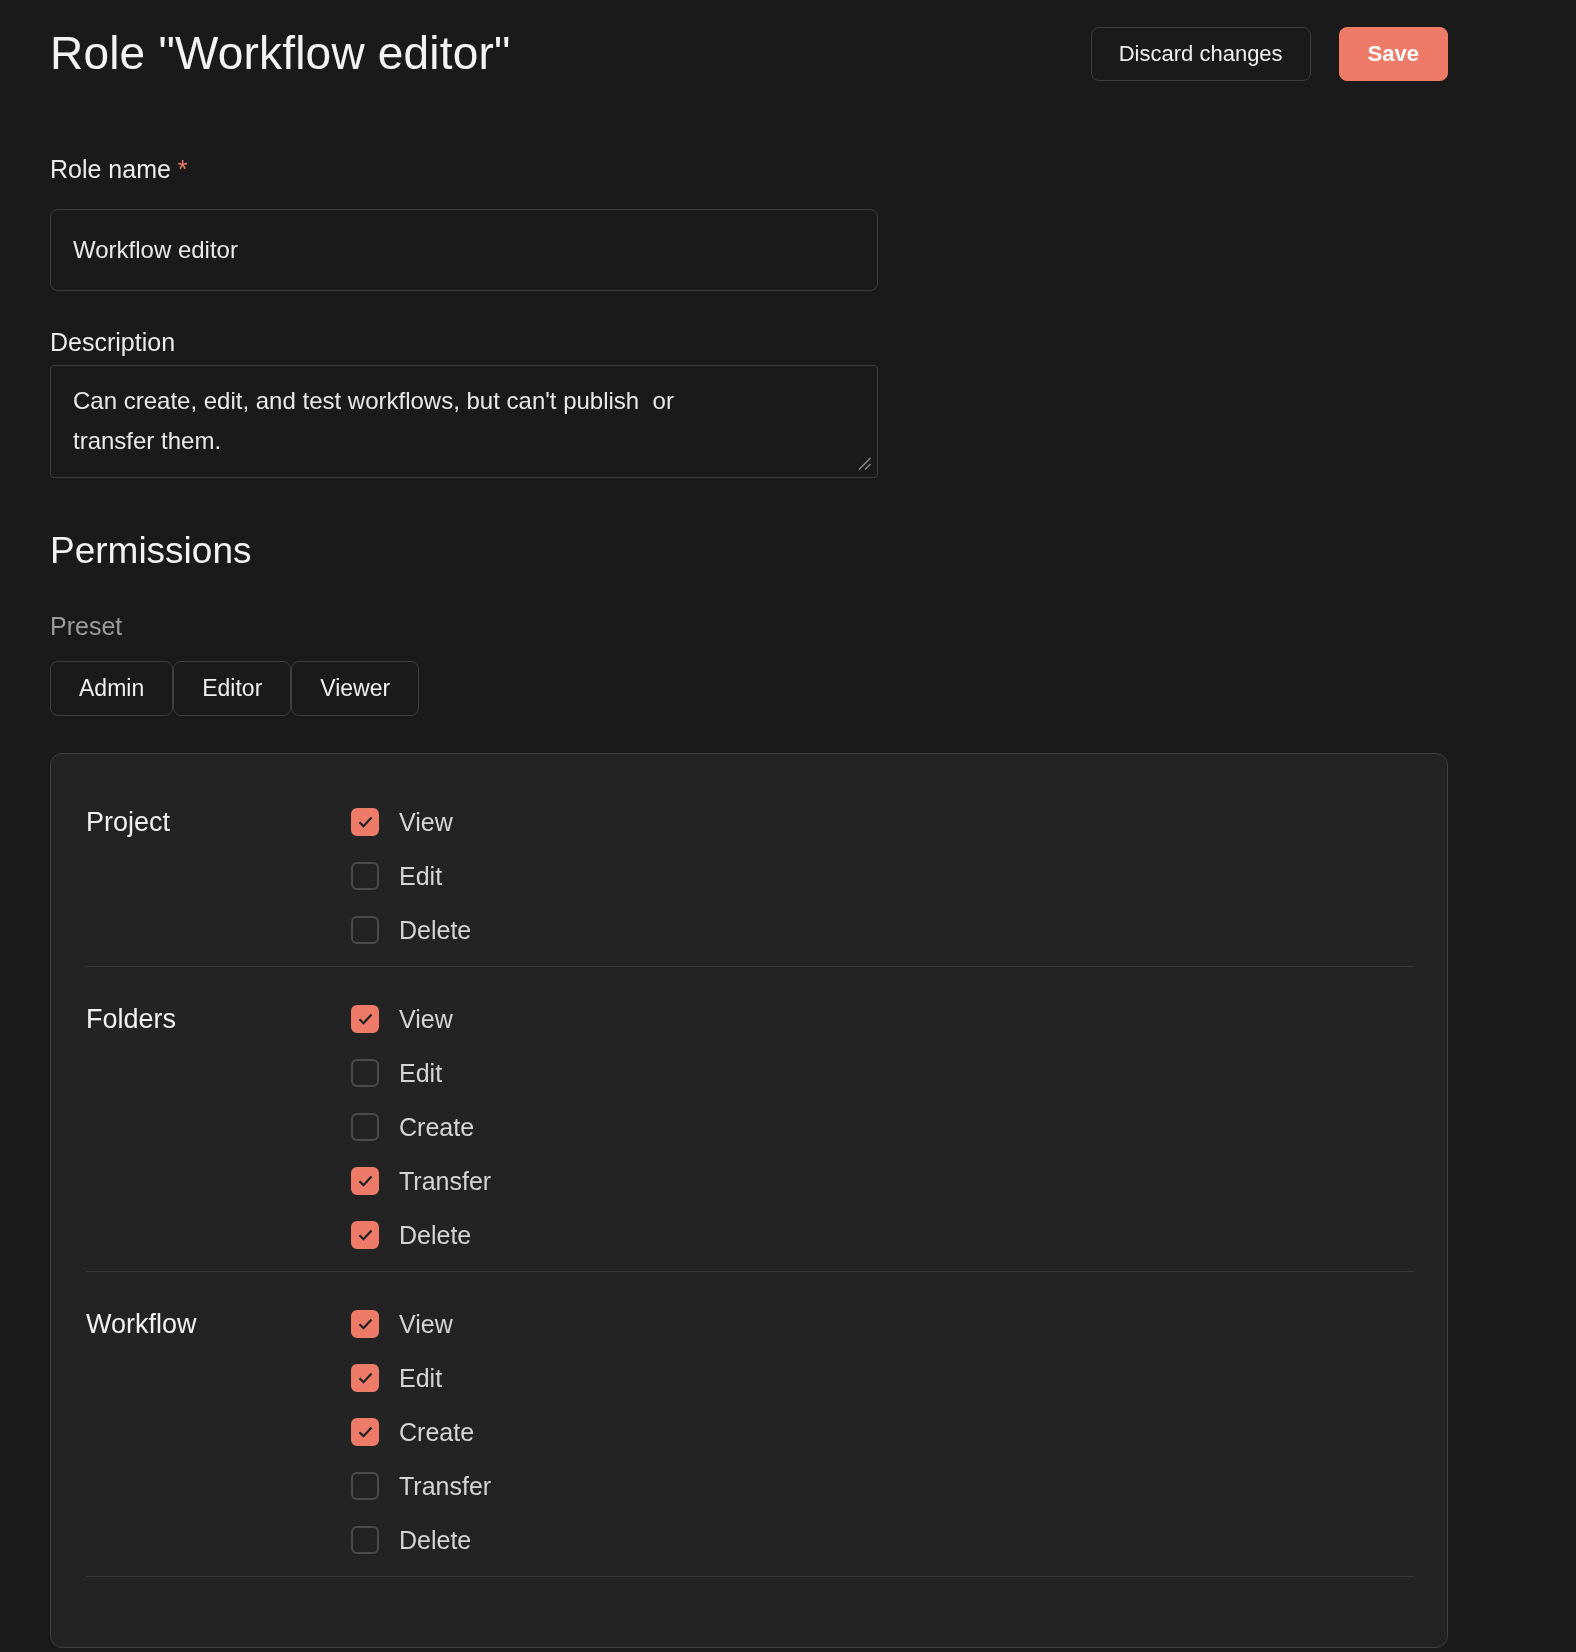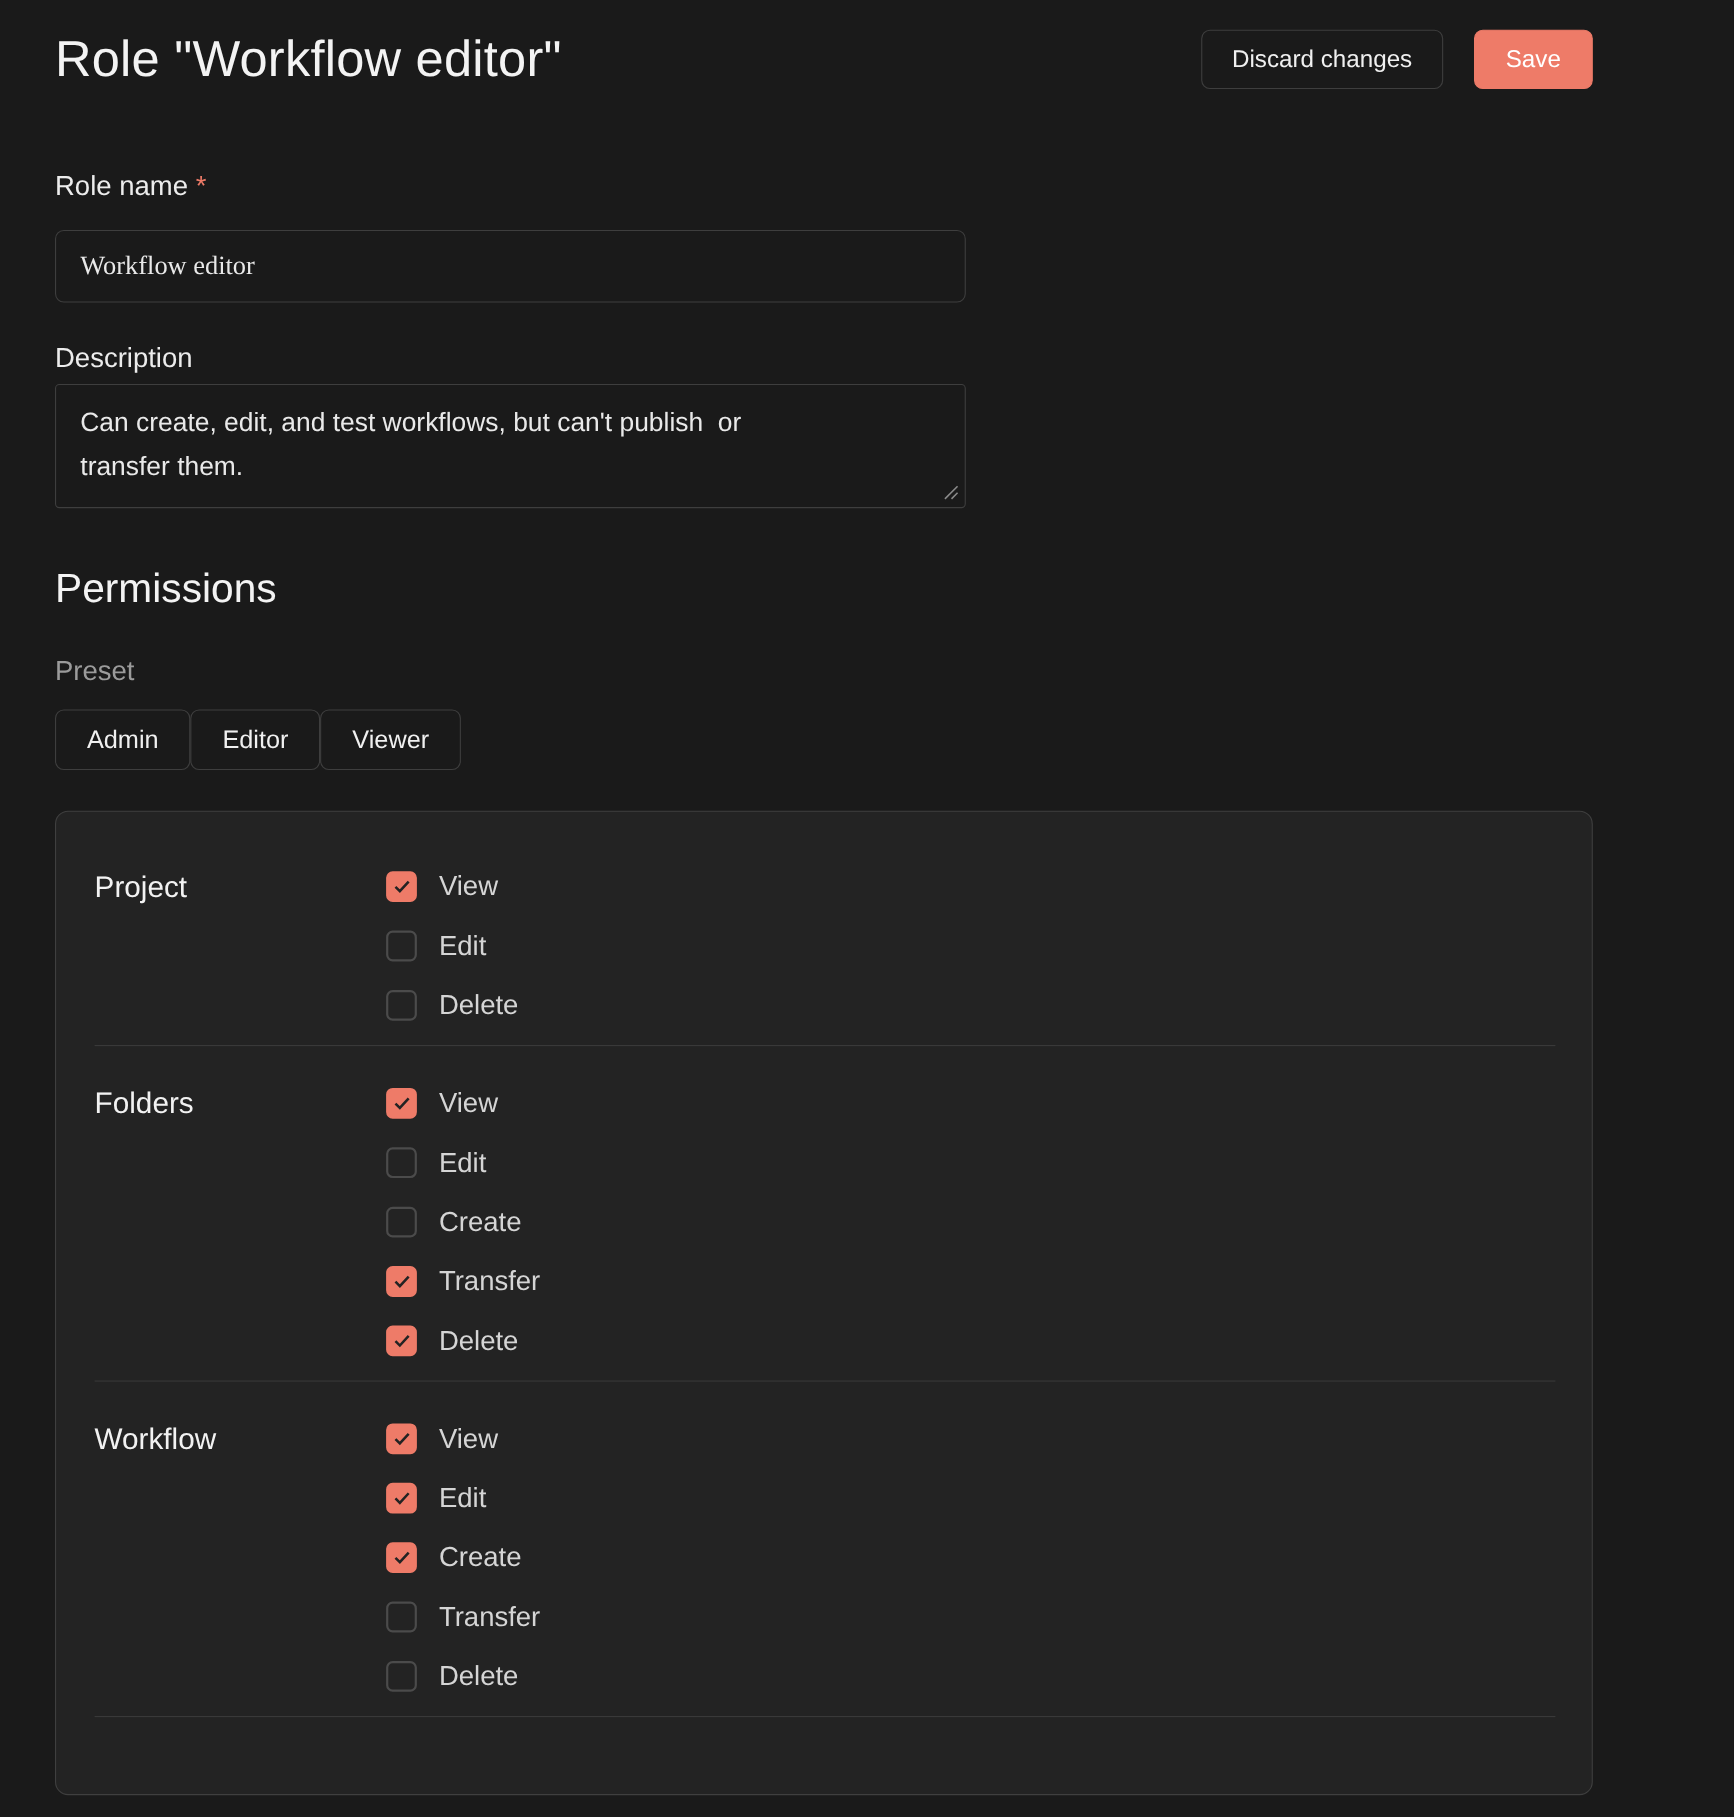--- a/index.html
+++ b/index.html
@@ -50,39 +50,40 @@
     background: transparent;
     border: 1px solid #3e3e3e;
     color: #f0f0f0;
     padding: 0 27px;
   }
   .btn-primary {
     background: #ee7b68;
     border: 1px solid #ee7b68;
     color: #ffffff;
     padding: 0 28px;
+    font-weight: bold;
   }
 
   
   .field-label {
     font-size: 25px;
     line-height: 29px;
     color: #ececec;
     margin-bottom: 25px;
   }
   .required-marker { color: #ee7b68; }
 
   .text-input {
     width: 828px;
-    height: 66px;
+    height: 82px;
     background: transparent;
     border: 1px solid #3e3e3e;
     border-radius: 8px;
     color: #e9e9e9;
-    font-family: Liberation Serif, serif;
+    font-family: Liberation Sans, sans-serif;
     font-size: 24px;
     padding: 0 22px;
     outline: none;
     margin-bottom: 37px;
     display: block;
   }
 
   .desc-label { margin-bottom: 8px; }
 
   .textarea-wrap {

